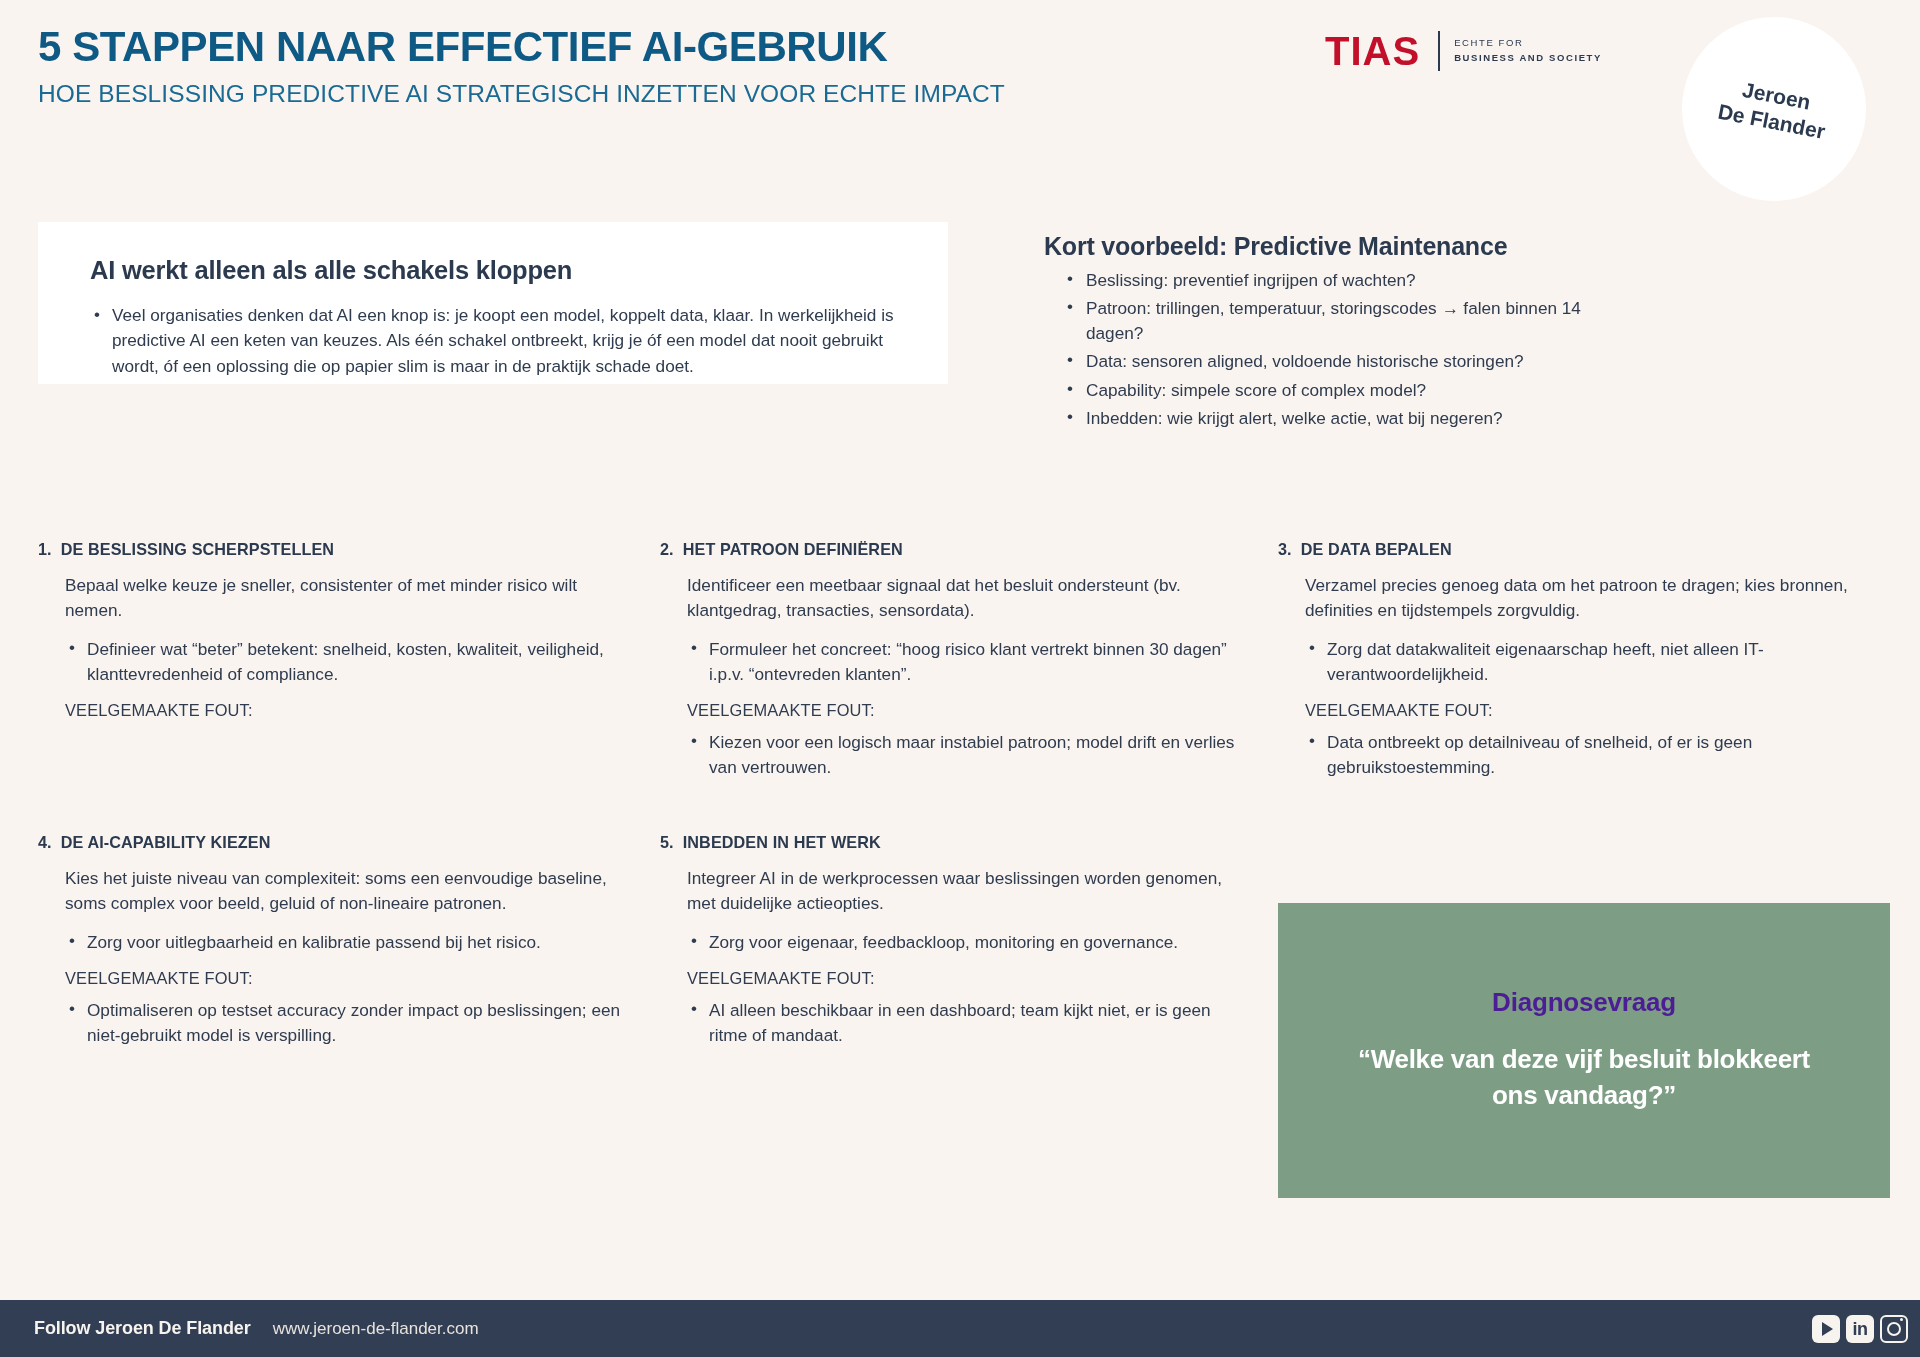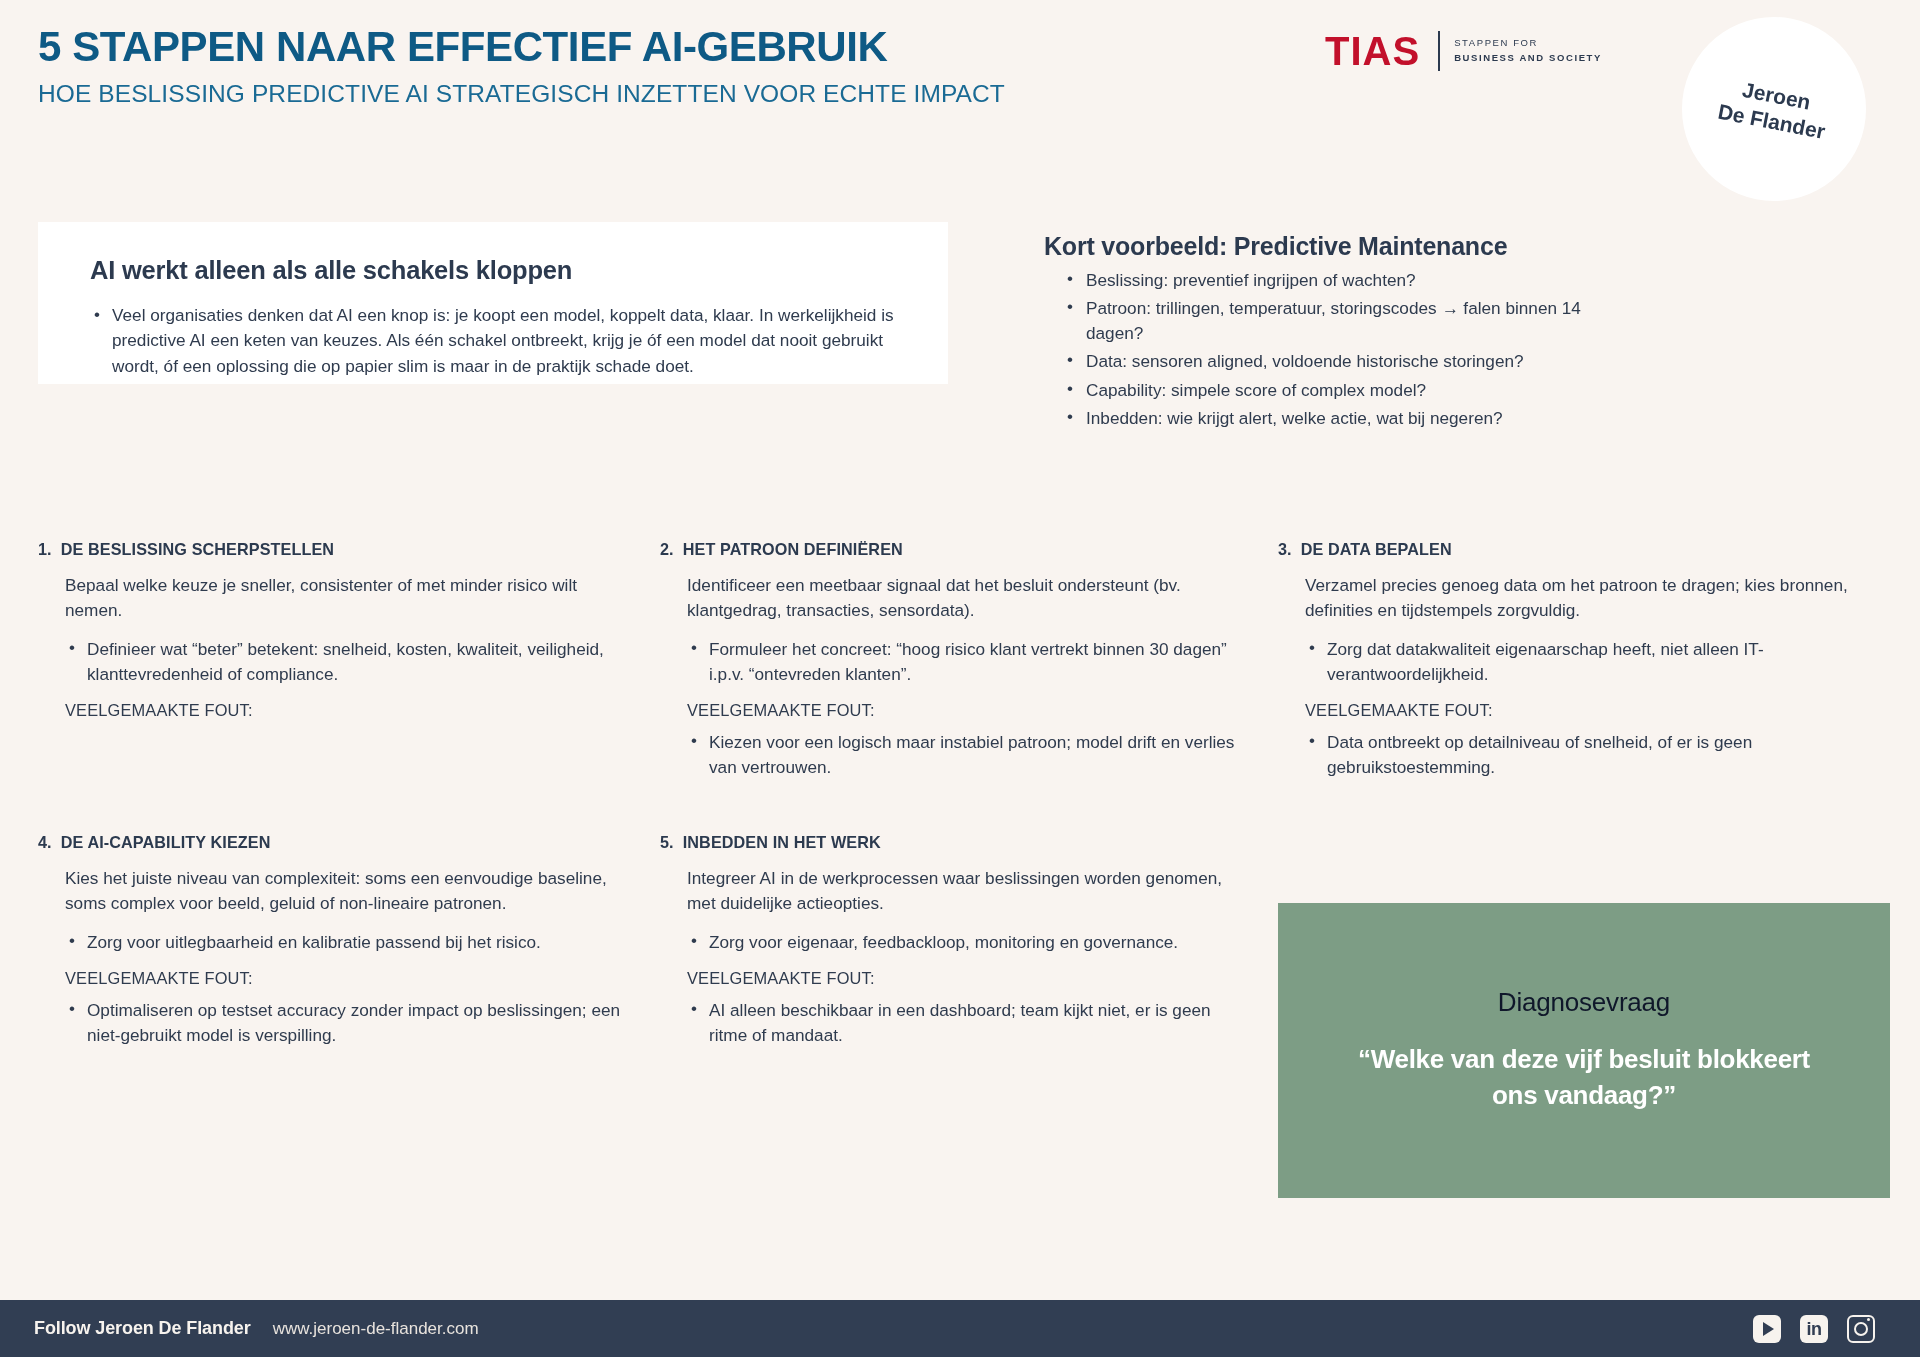--- a/index.html
+++ b/index.html
@@ -261,23 +261,23 @@
     height: 295px;
     background: #7D9D85;
     display: flex;
     flex-direction: column;
     align-items: center;
     justify-content: center;
     padding: 0 54px;
   }
   .diagnosis-title {
     font-family: "Liberation Sans", sans-serif;
-    font-weight: normal;
+    font-weight: bold;
     font-size: 26px;
-    color: #0f172a;
+    color: #4c1d95;
     margin-bottom: 24px;
     letter-spacing: -0.2px;
   }
   .diagnosis-quote {
     font-family: "Liberation Sans", sans-serif;
     font-weight: bold;
     font-size: 26px;
     color: #FFFFFF;
     text-align: center;
     line-height: 1.38;
@@ -303,23 +303,23 @@
     color: #F7F3EE;
     letter-spacing: -0.1px;
   }
   .footer-url {
     margin-left: 22px;
     font-size: 17px;
     color: #E8E3DD;
   }
   .footer-social {
     position: absolute;
-    right: 45px;
-    display: flex;
-    gap: 19px;
+    right: 12px;
+    display: flex;
+    gap: 6px;
     align-items: center;
   }
   .social {
     width: 28px;
     height: 28px;
     border-radius: 6px;
     display: flex;
     align-items: center;
     justify-content: center;
   }
@@ -366,21 +366,21 @@
 
     <div class="title-block">
       <div class="main-title">5 STAPPEN NAAR EFFECTIEF AI-GEBRUIK</div>
       <div class="sub-title">HOE BESLISSING PREDICTIVE AI STRATEGISCH INZETTEN VOOR ECHTE IMPACT</div>
     </div>
 
     <div class="tias-logo">
       <div class="tias-word">TIAS</div>
       <div class="tias-divider"></div>
       <div class="tias-tag">
-        <div class="l1">STAPPEN FOR</div>
+        <div class="l1">ECHTE FOR</div>
         <div class="l2">BUSINESS AND SOCIETY</div>
       </div>
     </div>
 
     <div class="badge">
       <div class="badge-text">
         <span>Jeroen</span>
         <span>De Flander</span>
       </div>
     </div>

